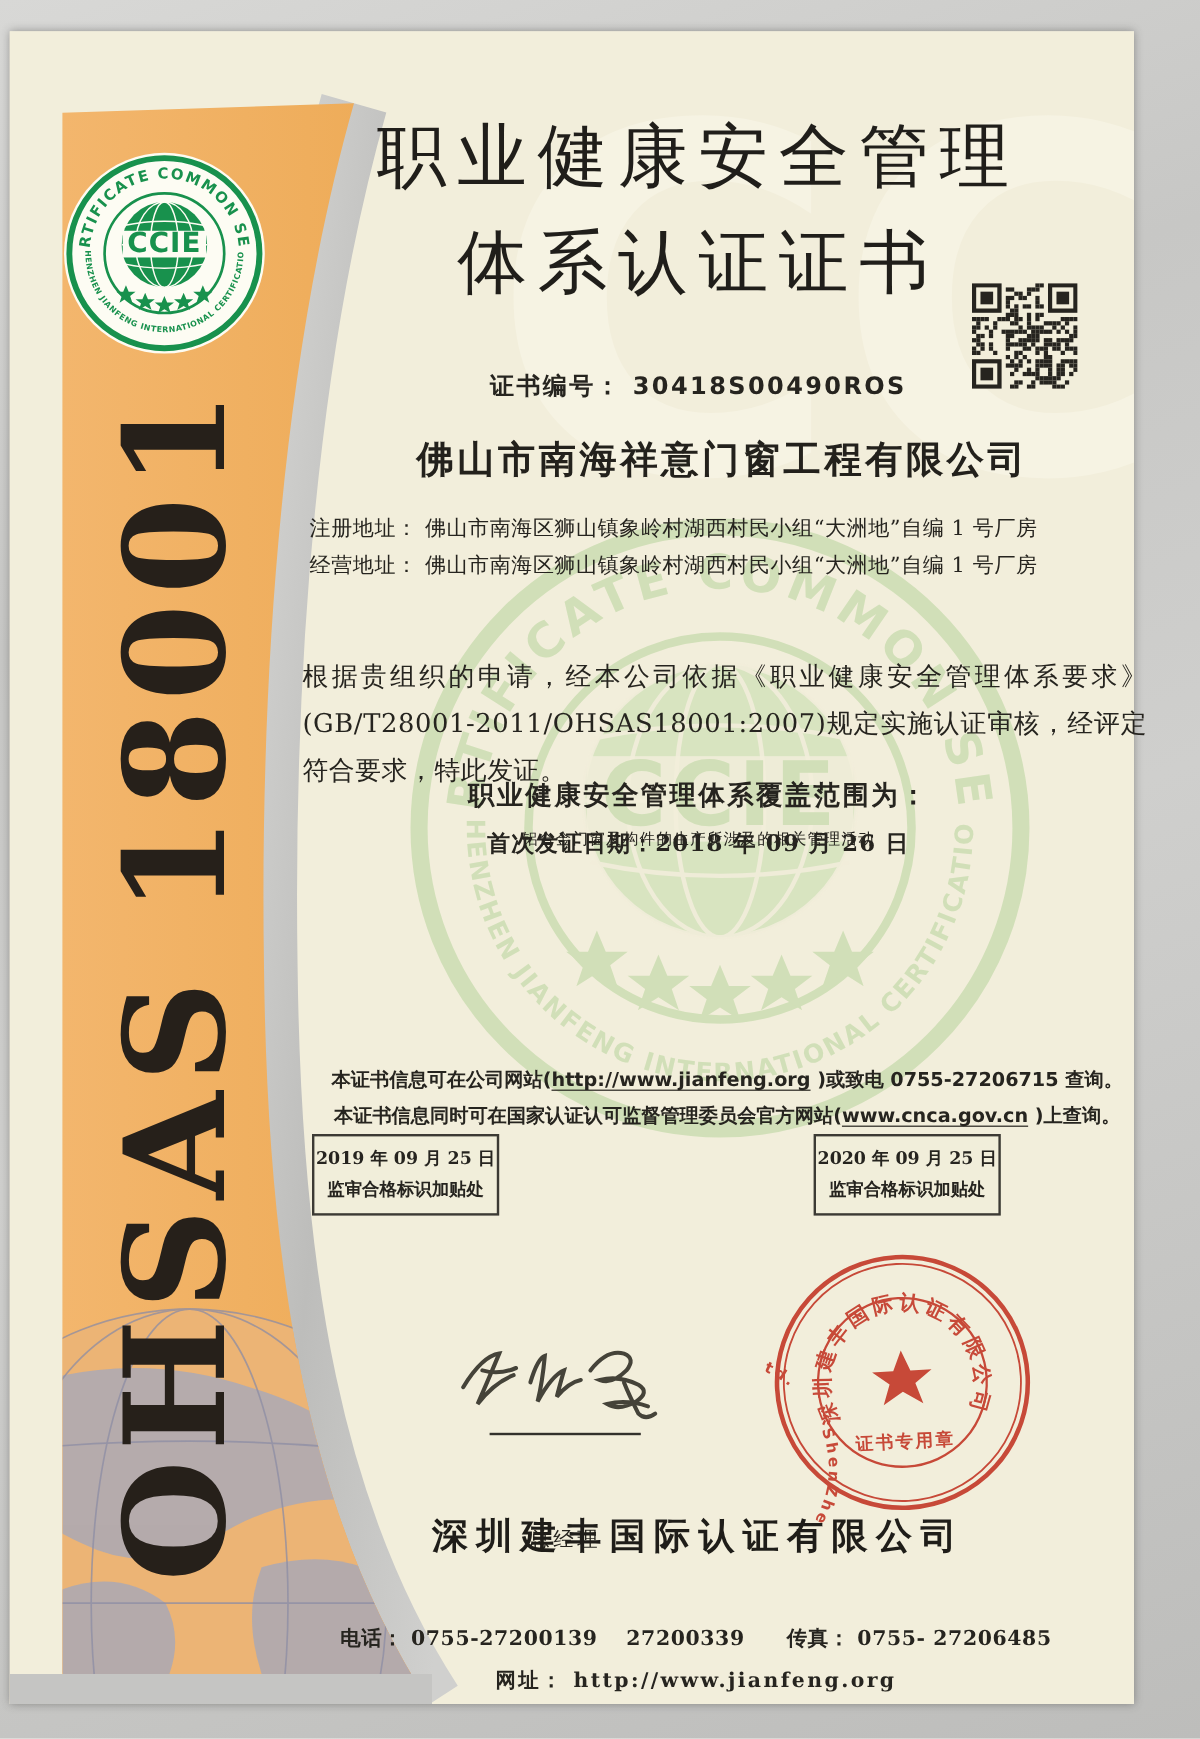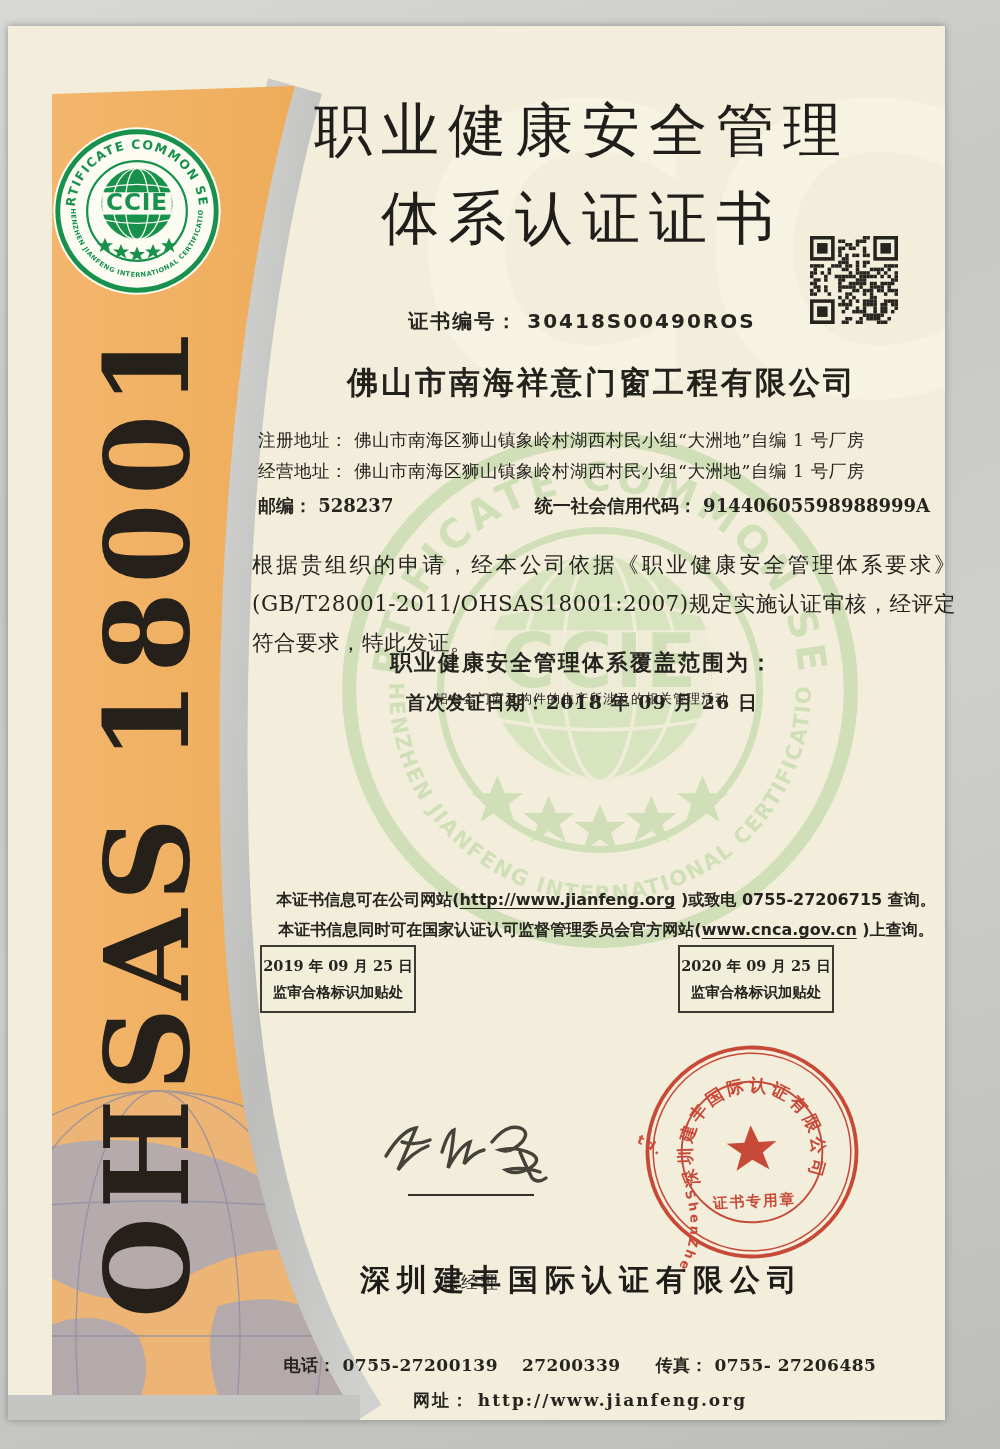--- a/index.html
+++ b/index.html
@@ -404,24 +404,20 @@
         <rect x="6.9" y="68.8" width="10.3" height="10.3"></rect>
     </g>
   </svg>
 
   <div class="content abs certno t-center" style="top:308px;">证书编号： 30418S00490ROS</div>
   <div class="content abs company t-center" style="top:362px;">佛山市南海祥意门窗工程有限公司</div>
 
   <div class="content abs addr" style="top:428px;">注册地址： 佛山市南海区狮山镇象岭村湖西村民小组“大洲地”自编 1 号厂房</div>
   <div class="content abs addr" style="top:459px;">经营地址： 佛山市南海区狮山镇象岭村湖西村民小组“大洲地”自编 1 号厂房</div>
 
-  <div class="content abs codes" style="top:494px;">
-    <span>邮编： 528237</span>
-    <span>统一社会信用代码： 91440605598988999A</span>
-  </div>
 
   <div class="content abs para" style="top:545px;">根据贵组织的申请，经本公司依据《职业健康安全管理体系要求》(GB/T28001-2011/OHSAS18001:2007)规定实施认证审核，经评定符合要求，特此发证。</div>
 
   <div class="content abs scopehead t-center" style="top:648px;">职业健康安全管理体系覆盖范围为：</div>
   <div class="content abs scope t-center" style="top:690px;">铝合金门窗及构件的生产所涉及的相关管理活动</div>
   <div class="content abs issue t-center" style="top:690px;">首次发证日期：2018 年 09 月 26 日</div>
 
 
   <div class="content abs info" style="top:890px;">
     <span>本证书信息可在公司网站(</span><span class="u">http://www.jianfeng.org</span><span> )或致电 0755-27206715 查询。</span>

